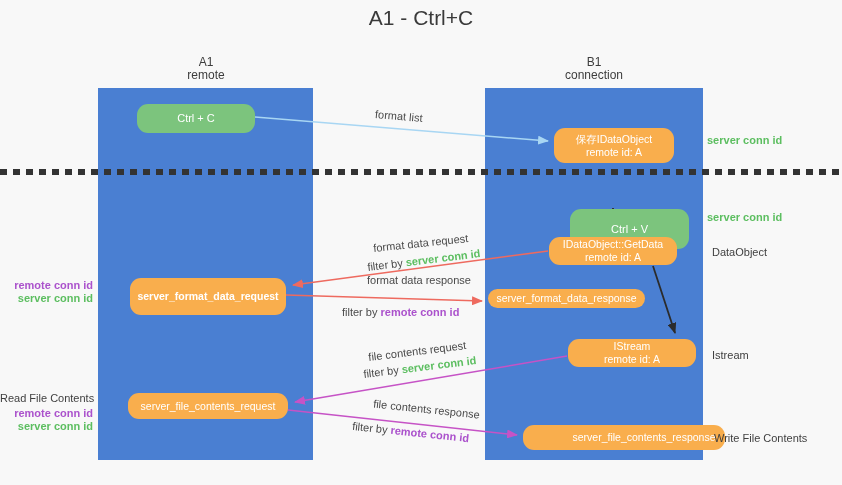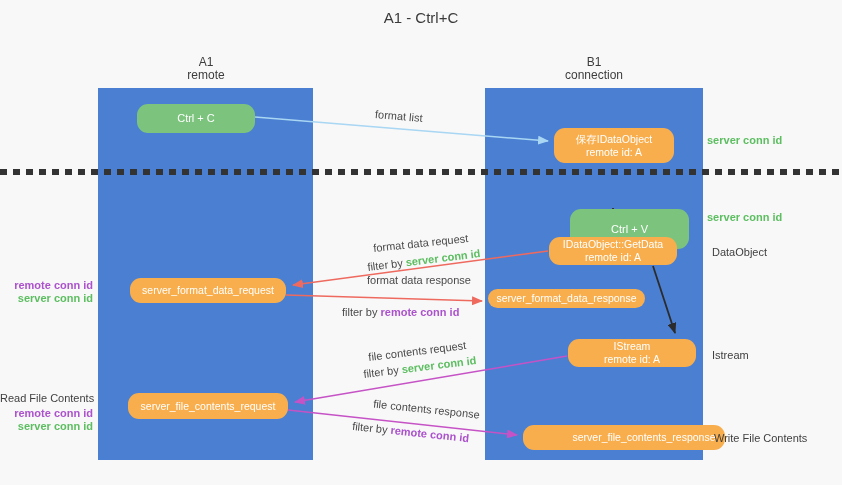--- a/index.html
+++ b/index.html
@@ -1,18 +1,18 @@
 <!DOCTYPE html>
 <html style="--lane_blue: #4a7fd2; --action_green: #7cc47d; --message_orange: #f9ae4d; --server_conn_green: #5cbe60; --remote_conn_purple: #ab52cc; --request_red: #ee6a5f; --file_magenta: #c653c6; --format_list_blue: #a8d6f3; --black_arrow: #2b2b2b;"><head>
 <meta charset="utf-8">
 <style>
   html,body{margin:0;padding:0;background:#f8f8f8;font-family:"Liberation Sans",sans-serif;}
   .canvas{position:relative;width:842px;height:485px;background:#f8f8f8;overflow:hidden;}
 
-  .title{position:absolute;top:8px;left:0;width:842px;text-align:center;font-size:15px;
+  .title{position:absolute;top:8px;left:0;width:842px;text-align:center;font-size:21px;
          line-height:20px;color:#3a3a3a;z-index:5;}
 
   .lane{position:absolute;top:88px;height:372px;background:var(--lane_blue);z-index:1;}
   .lane-a{left:98px;width:215px;}
   .lane-b{left:485px;width:218px;}
 
   .lane-header{position:absolute;top:56px;width:120px;text-align:center;font-size:12px;
                line-height:13px;color:#3d3d3d;z-index:5;}
   .lane-header.a{left:146px;}
   .lane-header.b{left:534px;}
@@ -95,21 +95,21 @@
     <div>remote id: A</div>
   </div>
 
   <div class="node node-green" style="left:570px;top:181px;width:119px;height:40px;margin-top:28px;">Ctrl + V</div>
 
   <div class="node node-orange" style="left:549px;top:237px;width:128px;height:28px;">
     <div>IDataObject::GetData</div>
     <div>remote id: A</div>
   </div>
 
-  <div class="node node-orange" style="left:130px;top:278px;width:156px;height:25px;">server_format_data_request</div>
+  <div class="node node-orange" style="left:130px;top:278px;width:156px;height:37px;font-weight:bold;">server_format_data_request</div>
 
   <div class="node node-orange" style="left:488px;top:289px;width:157px;height:19px;">server_format_data_response</div>
 
   <div class="node node-orange" style="left:568px;top:339px;width:128px;height:28px;">
     <div>IStream</div>
     <div>remote id: A</div>
   </div>
 
   <div class="node node-orange" style="left:128px;top:393px;width:160px;height:26px;">server_file_contents_request</div>
 

